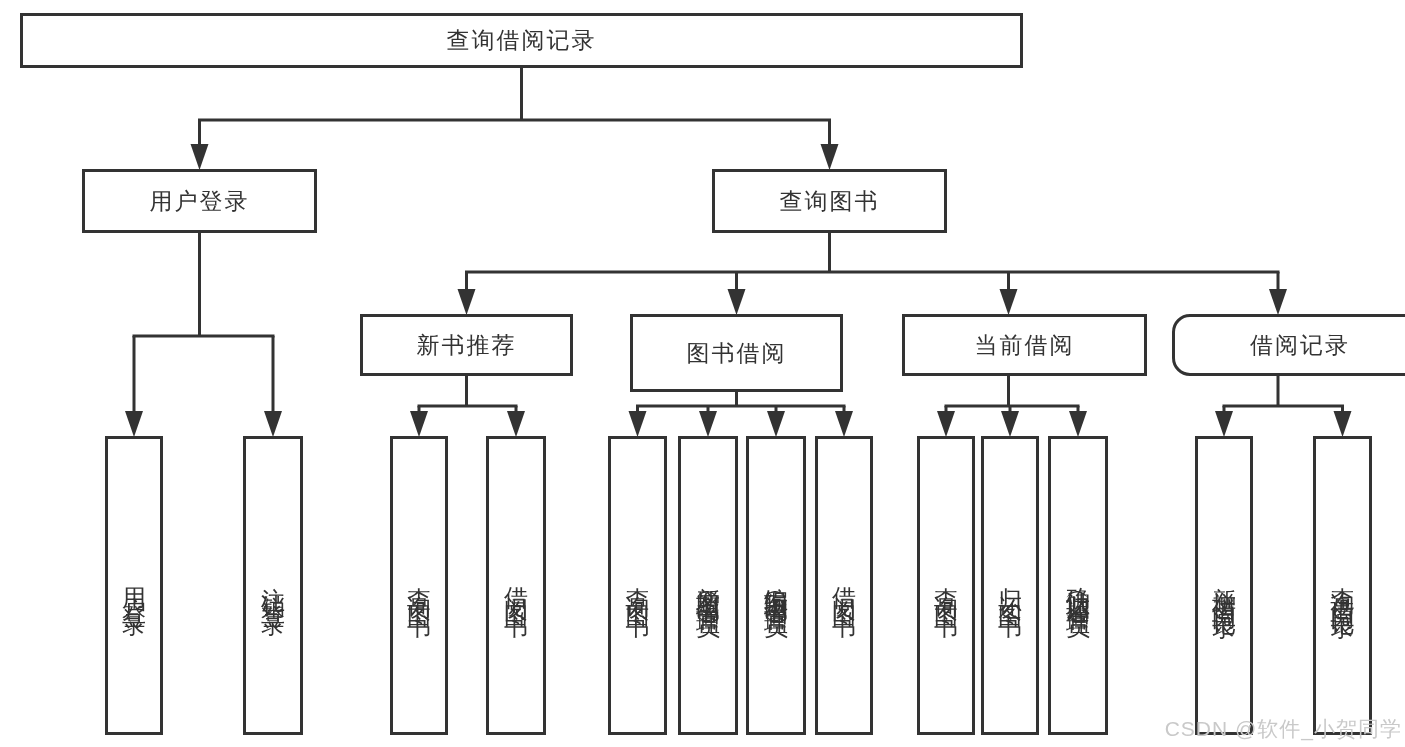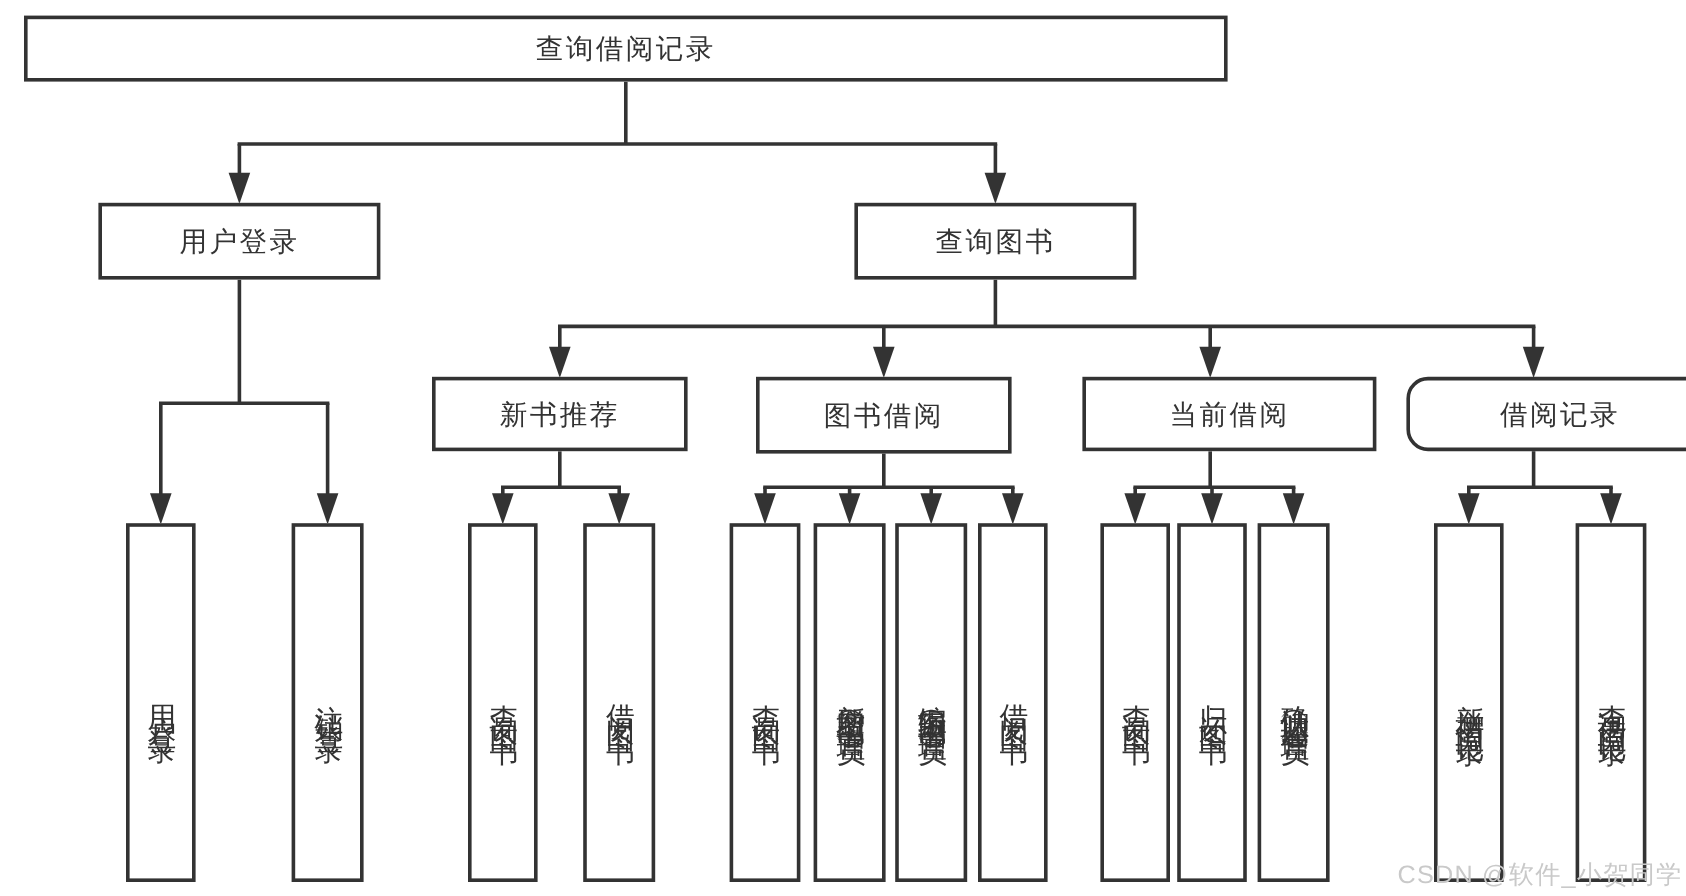--- a/index.html
+++ b/index.html
@@ -128,21 +128,21 @@
     </div>
     <div class="node h" style="left: 360px; top: 314px; width: 213px; height: 62px;">
       <span class="lbl">新书推荐</span>
     </div>
     <div class="node v" style="left: 390px; top: 436px; width: 58px; height: 299px;">
       <span class="lbl" style="letter-spacing: 9px;">查询图书</span>
     </div>
     <div class="node v" style="left: 486px; top: 436px; width: 60px; height: 299px;">
       <span class="lbl" style="letter-spacing: 9px;">借阅图书</span>
     </div>
-    <div class="node h" style="left: 630px; top: 314px; width: 213px; height: 64px;">
+    <div class="node h" style="left: 630px; top: 314px; width: 213px; height: 78px;">
       <span class="lbl">图书借阅</span>
     </div>
     <div class="node v" style="left: 608px; top: 436px; width: 59px; height: 299px;">
       <span class="lbl" style="letter-spacing: 9px;">查询图书</span>
     </div>
     <div class="node v" style="left: 678px; top: 436px; width: 60px; height: 299px;">
       <span class="lbl" style="letter-spacing: 4px;">新增图书（管理员）</span>
     </div>
     <div class="node v" style="left: 746px; top: 436px; width: 60px; height: 299px;">
       <span class="lbl" style="letter-spacing: 4px;">编辑图书（管理员）</span>

